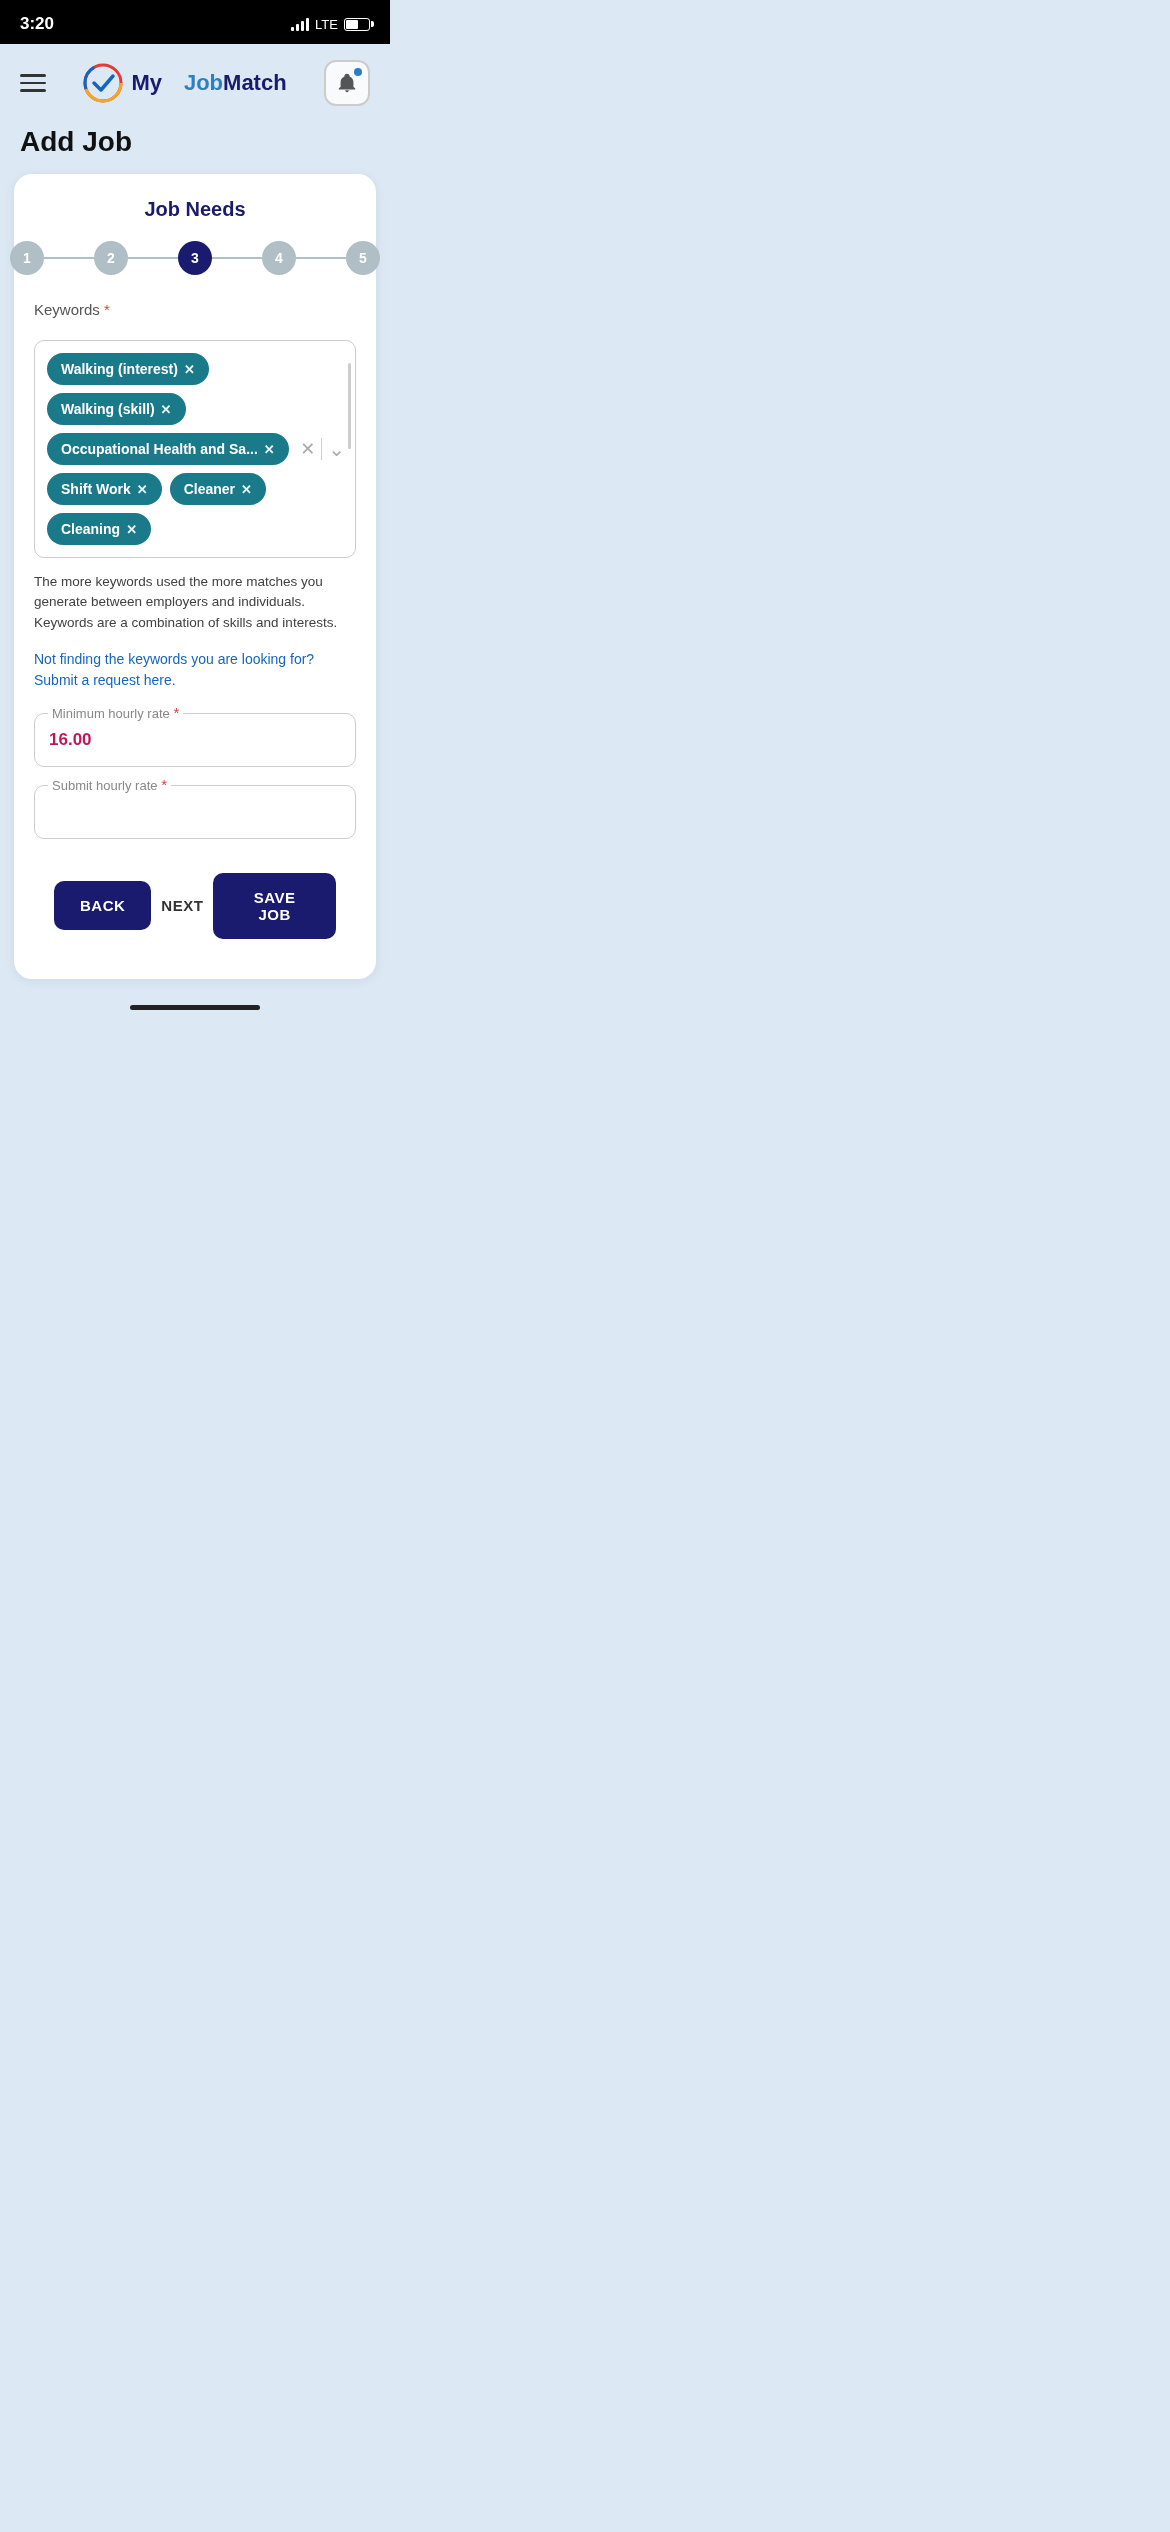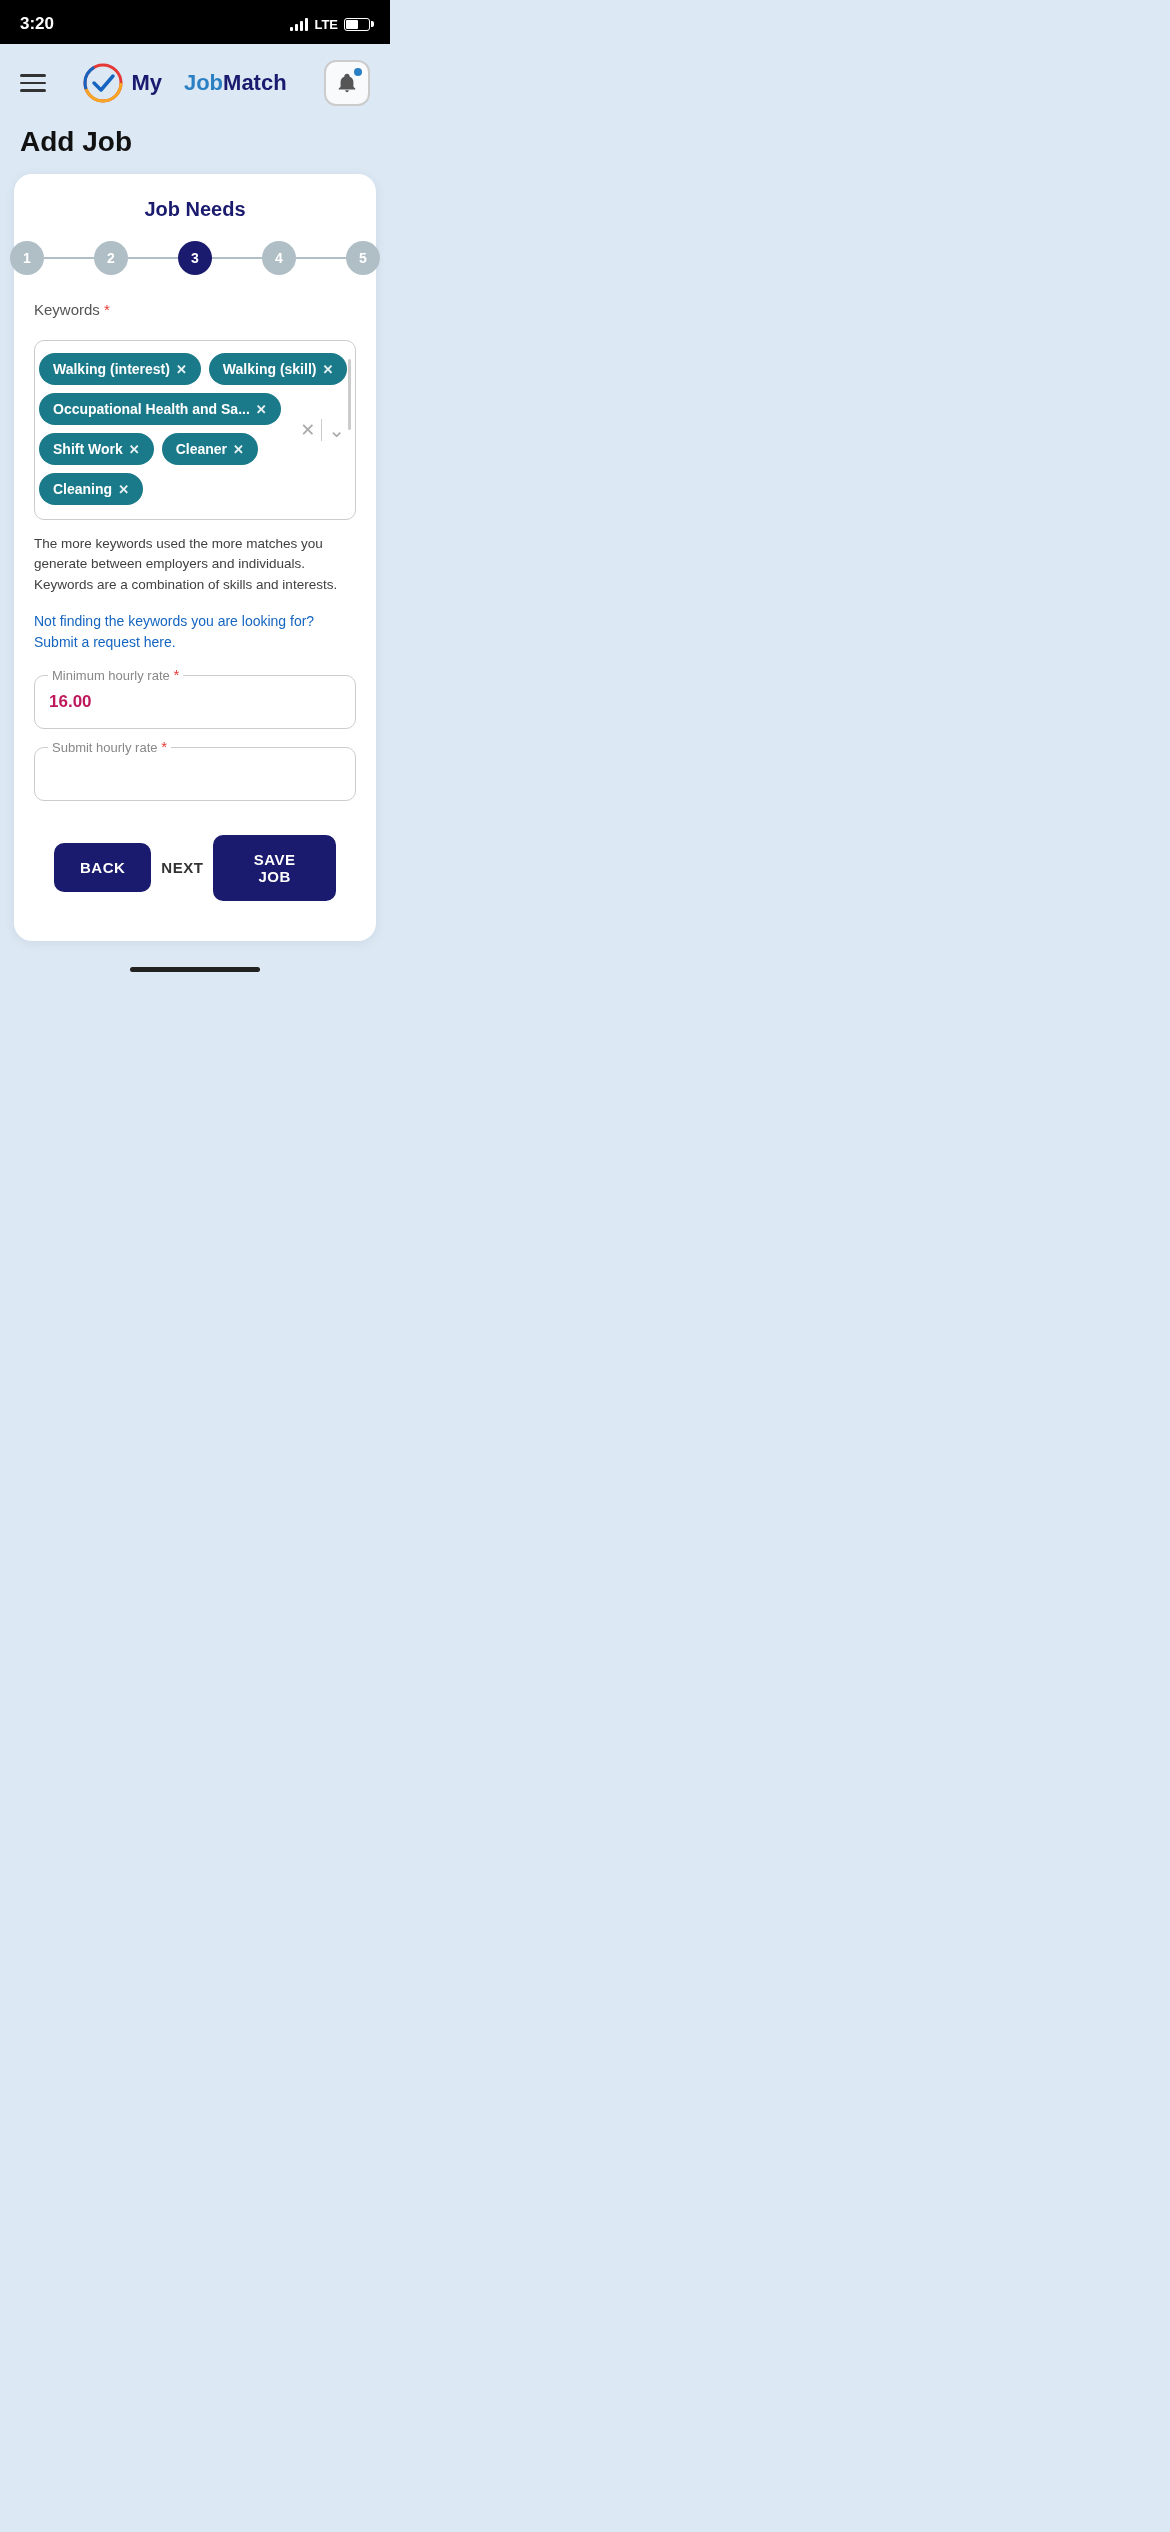--- a/index.html
+++ b/index.html
@@ -22,21 +22,21 @@
       align-items: center;
       padding: 14px 20px 10px;
       font-size: 17px;
       font-weight: 600;
     }
     .status-right {
       display: flex;
       align-items: center;
       gap: 6px;
       font-size: 13px;
-      font-weight: 700;
+      font-weight: 400;
     }
     .signal-bars {
       display: flex;
       align-items: flex-end;
       gap: 2px;
       height: 14px;
     }
     .signal-bars span {
       background: #fff;
       width: 3px;
@@ -198,21 +198,21 @@
     }
     .required-star {
       color: #e53935;
       font-size: 15px;
     }
 
     
     .keywords-box {
       border: 1.5px solid #ccc;
       border-radius: 10px;
-      padding: 12px 4px;
+      padding: 12px 12px;
       min-height: 180px;
       display: flex;
       flex-wrap: wrap;
       gap: 8px;
       align-content: flex-start;
       position: relative;
       margin-bottom: 14px;
       cursor: text;
     }
     .keyword-tag {

